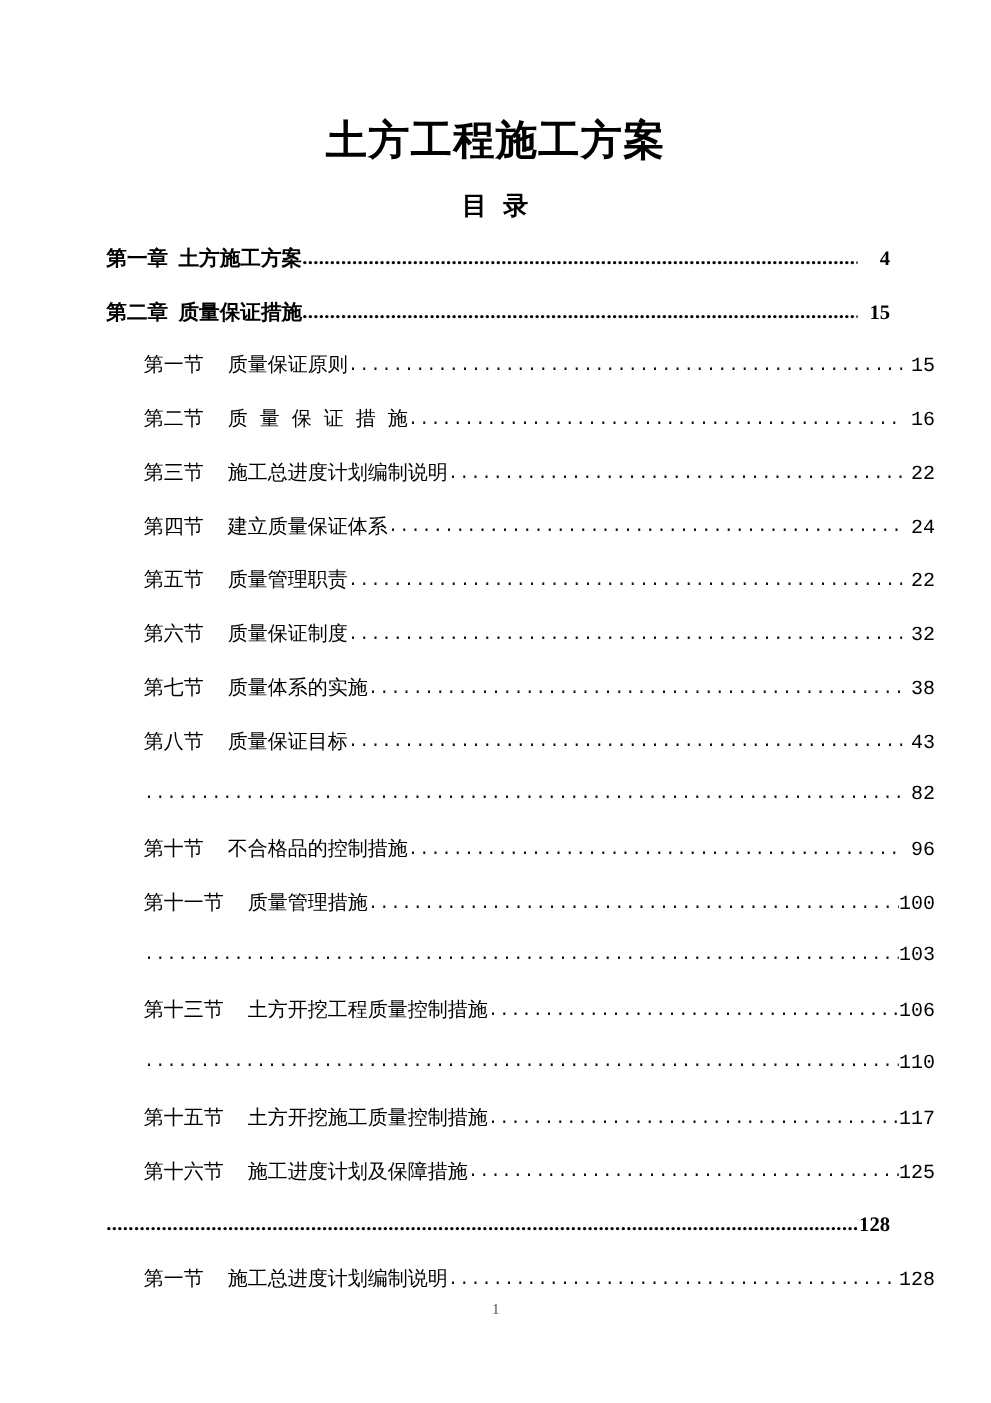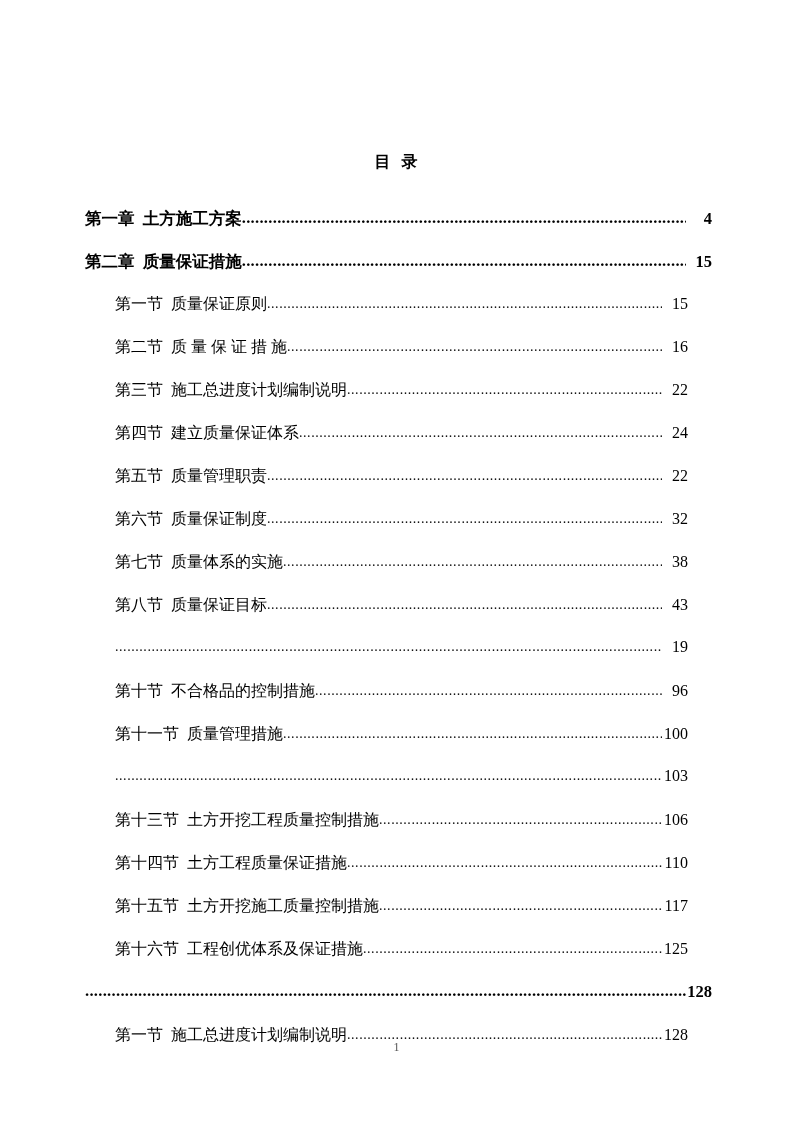--- a/index.html
+++ b/index.html
@@ -37,32 +37,32 @@
     line-height: 1.25;
     white-space: pre;
   }
 
   .toc-heading {
     position: absolute;
     left: 0;
     top: 152px;
     width: 793px;
     text-align: center;
-    font-size: 16px;
+    font-size: 20px;
     font-weight: bold;
     letter-spacing: 1px;
     line-height: 1.3;
     white-space: pre;
   }
 
   
   .toc {
     position: absolute;
     left: 0;
-    top: 208px;
+    top: 196px;
     width: 793px;
   }
 
   .toc-entry {
     display: flex;
     align-items: baseline;
     height: 43px;
     box-sizing: border-box;
   }
 
@@ -100,23 +100,24 @@
   }
   .level-1 .pageno {
     min-width: 26px;
     font-weight: bold;
     font-size: 16.5px;
   }
 
   
   .level-2 {
     padding-left: 115px;
-    padding-right: 105px;
+    padding-right: 45px;
     font-size: 16px;
     font-weight: normal;
+    font-family: Liberation Mono, monospace;
   }
   .level-2 .leader {
     font-size: 14px;
     font-weight: normal;
     letter-spacing: 0.55px;
     color: #111;
   }
   .level-2 .pageno {
     min-width: 26px;
     font-weight: normal;
@@ -132,20 +133,21 @@
     text-align: center;
     font-size: 12px;
     color: #555555;
   }
 </style>
 </head>
 <body>
 
 <div class="page">
 
+  <div class="doc-title">土方工程施工方案</div>
 
   <div class="toc-heading">目  录</div>
 
   <div class="toc" id="toc-list">
       <div class="toc-entry level-1">
         <span class="label">第一章  土方施工方案</span>
         <span class="leader" aria-hidden="true">...........................................................................................................................................................................................................................</span>
         <span class="pageno">4</span>
       </div>
       <div class="toc-entry level-1">
@@ -188,21 +190,21 @@
         <span class="leader" aria-hidden="true">...........................................................................................................................................................................................................................</span>
         <span class="pageno">38</span>
       </div>
       <div class="toc-entry level-2">
         <span class="label">第八节  质量保证目标</span>
         <span class="leader" aria-hidden="true">...........................................................................................................................................................................................................................</span>
         <span class="pageno">43</span>
       </div>
       <div class="toc-entry level-2">
         <span class="leader" aria-hidden="true">...........................................................................................................................................................................................................................</span>
-        <span class="pageno">19</span>
+        <span class="pageno">82</span>
       </div>
       <div class="toc-entry level-2">
         <span class="label">第十节  不合格品的控制措施</span>
         <span class="leader" aria-hidden="true">...........................................................................................................................................................................................................................</span>
         <span class="pageno">96</span>
       </div>
       <div class="toc-entry level-2">
         <span class="label">第十一节  质量管理措施</span>
         <span class="leader" aria-hidden="true">...........................................................................................................................................................................................................................</span>
         <span class="pageno">100</span>
@@ -210,31 +212,30 @@
       <div class="toc-entry level-2">
         <span class="leader" aria-hidden="true">...........................................................................................................................................................................................................................</span>
         <span class="pageno">103</span>
       </div>
       <div class="toc-entry level-2">
         <span class="label">第十三节  土方开挖工程质量控制措施</span>
         <span class="leader" aria-hidden="true">...........................................................................................................................................................................................................................</span>
         <span class="pageno">106</span>
       </div>
       <div class="toc-entry level-2">
-        <span class="label">第十四节  土方工程质量保证措施</span>
         <span class="leader" aria-hidden="true">...........................................................................................................................................................................................................................</span>
         <span class="pageno">110</span>
       </div>
       <div class="toc-entry level-2">
         <span class="label">第十五节  土方开挖施工质量控制措施</span>
         <span class="leader" aria-hidden="true">...........................................................................................................................................................................................................................</span>
         <span class="pageno">117</span>
       </div>
       <div class="toc-entry level-2">
-        <span class="label">第十六节  工程创优体系及保证措施</span>
+        <span class="label">第十六节  施工进度计划及保障措施</span>
         <span class="leader" aria-hidden="true">...........................................................................................................................................................................................................................</span>
         <span class="pageno">125</span>
       </div>
       <div class="toc-entry level-1">
         <span class="leader" aria-hidden="true">...........................................................................................................................................................................................................................</span>
         <span class="pageno">128</span>
       </div>
       <div class="toc-entry level-2">
         <span class="label">第一节  施工总进度计划编制说明</span>
         <span class="leader" aria-hidden="true">...........................................................................................................................................................................................................................</span>

